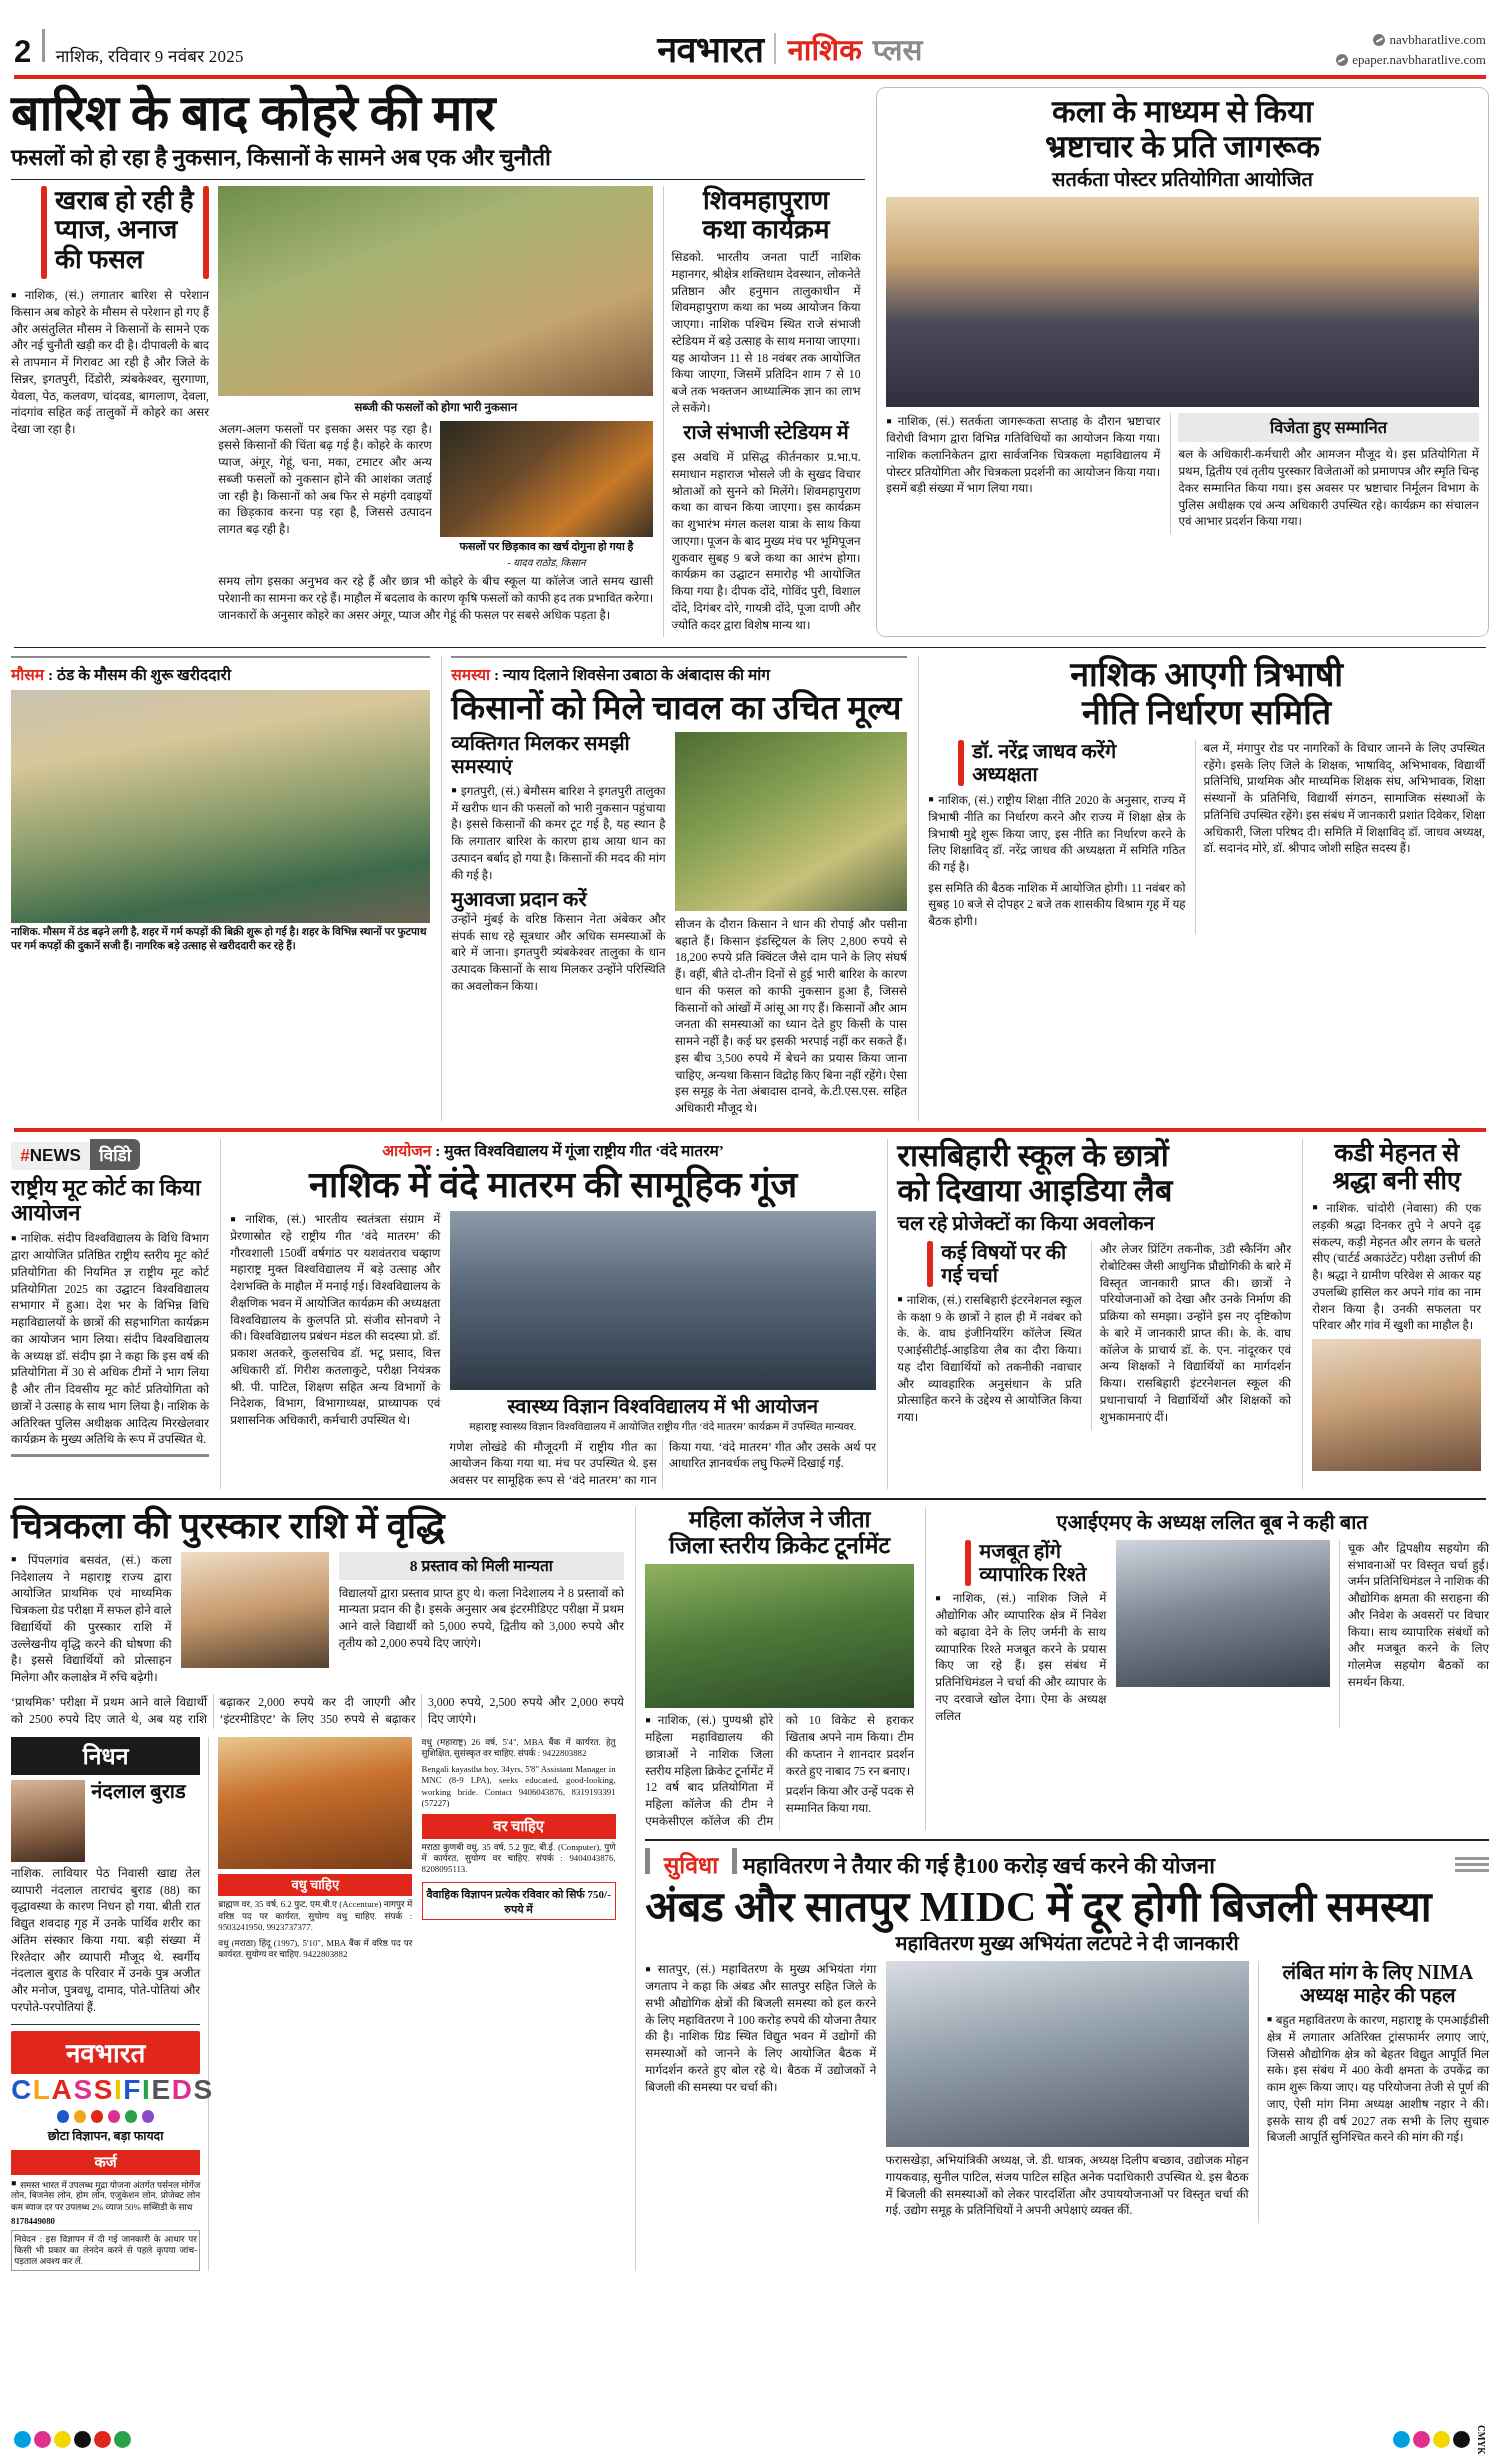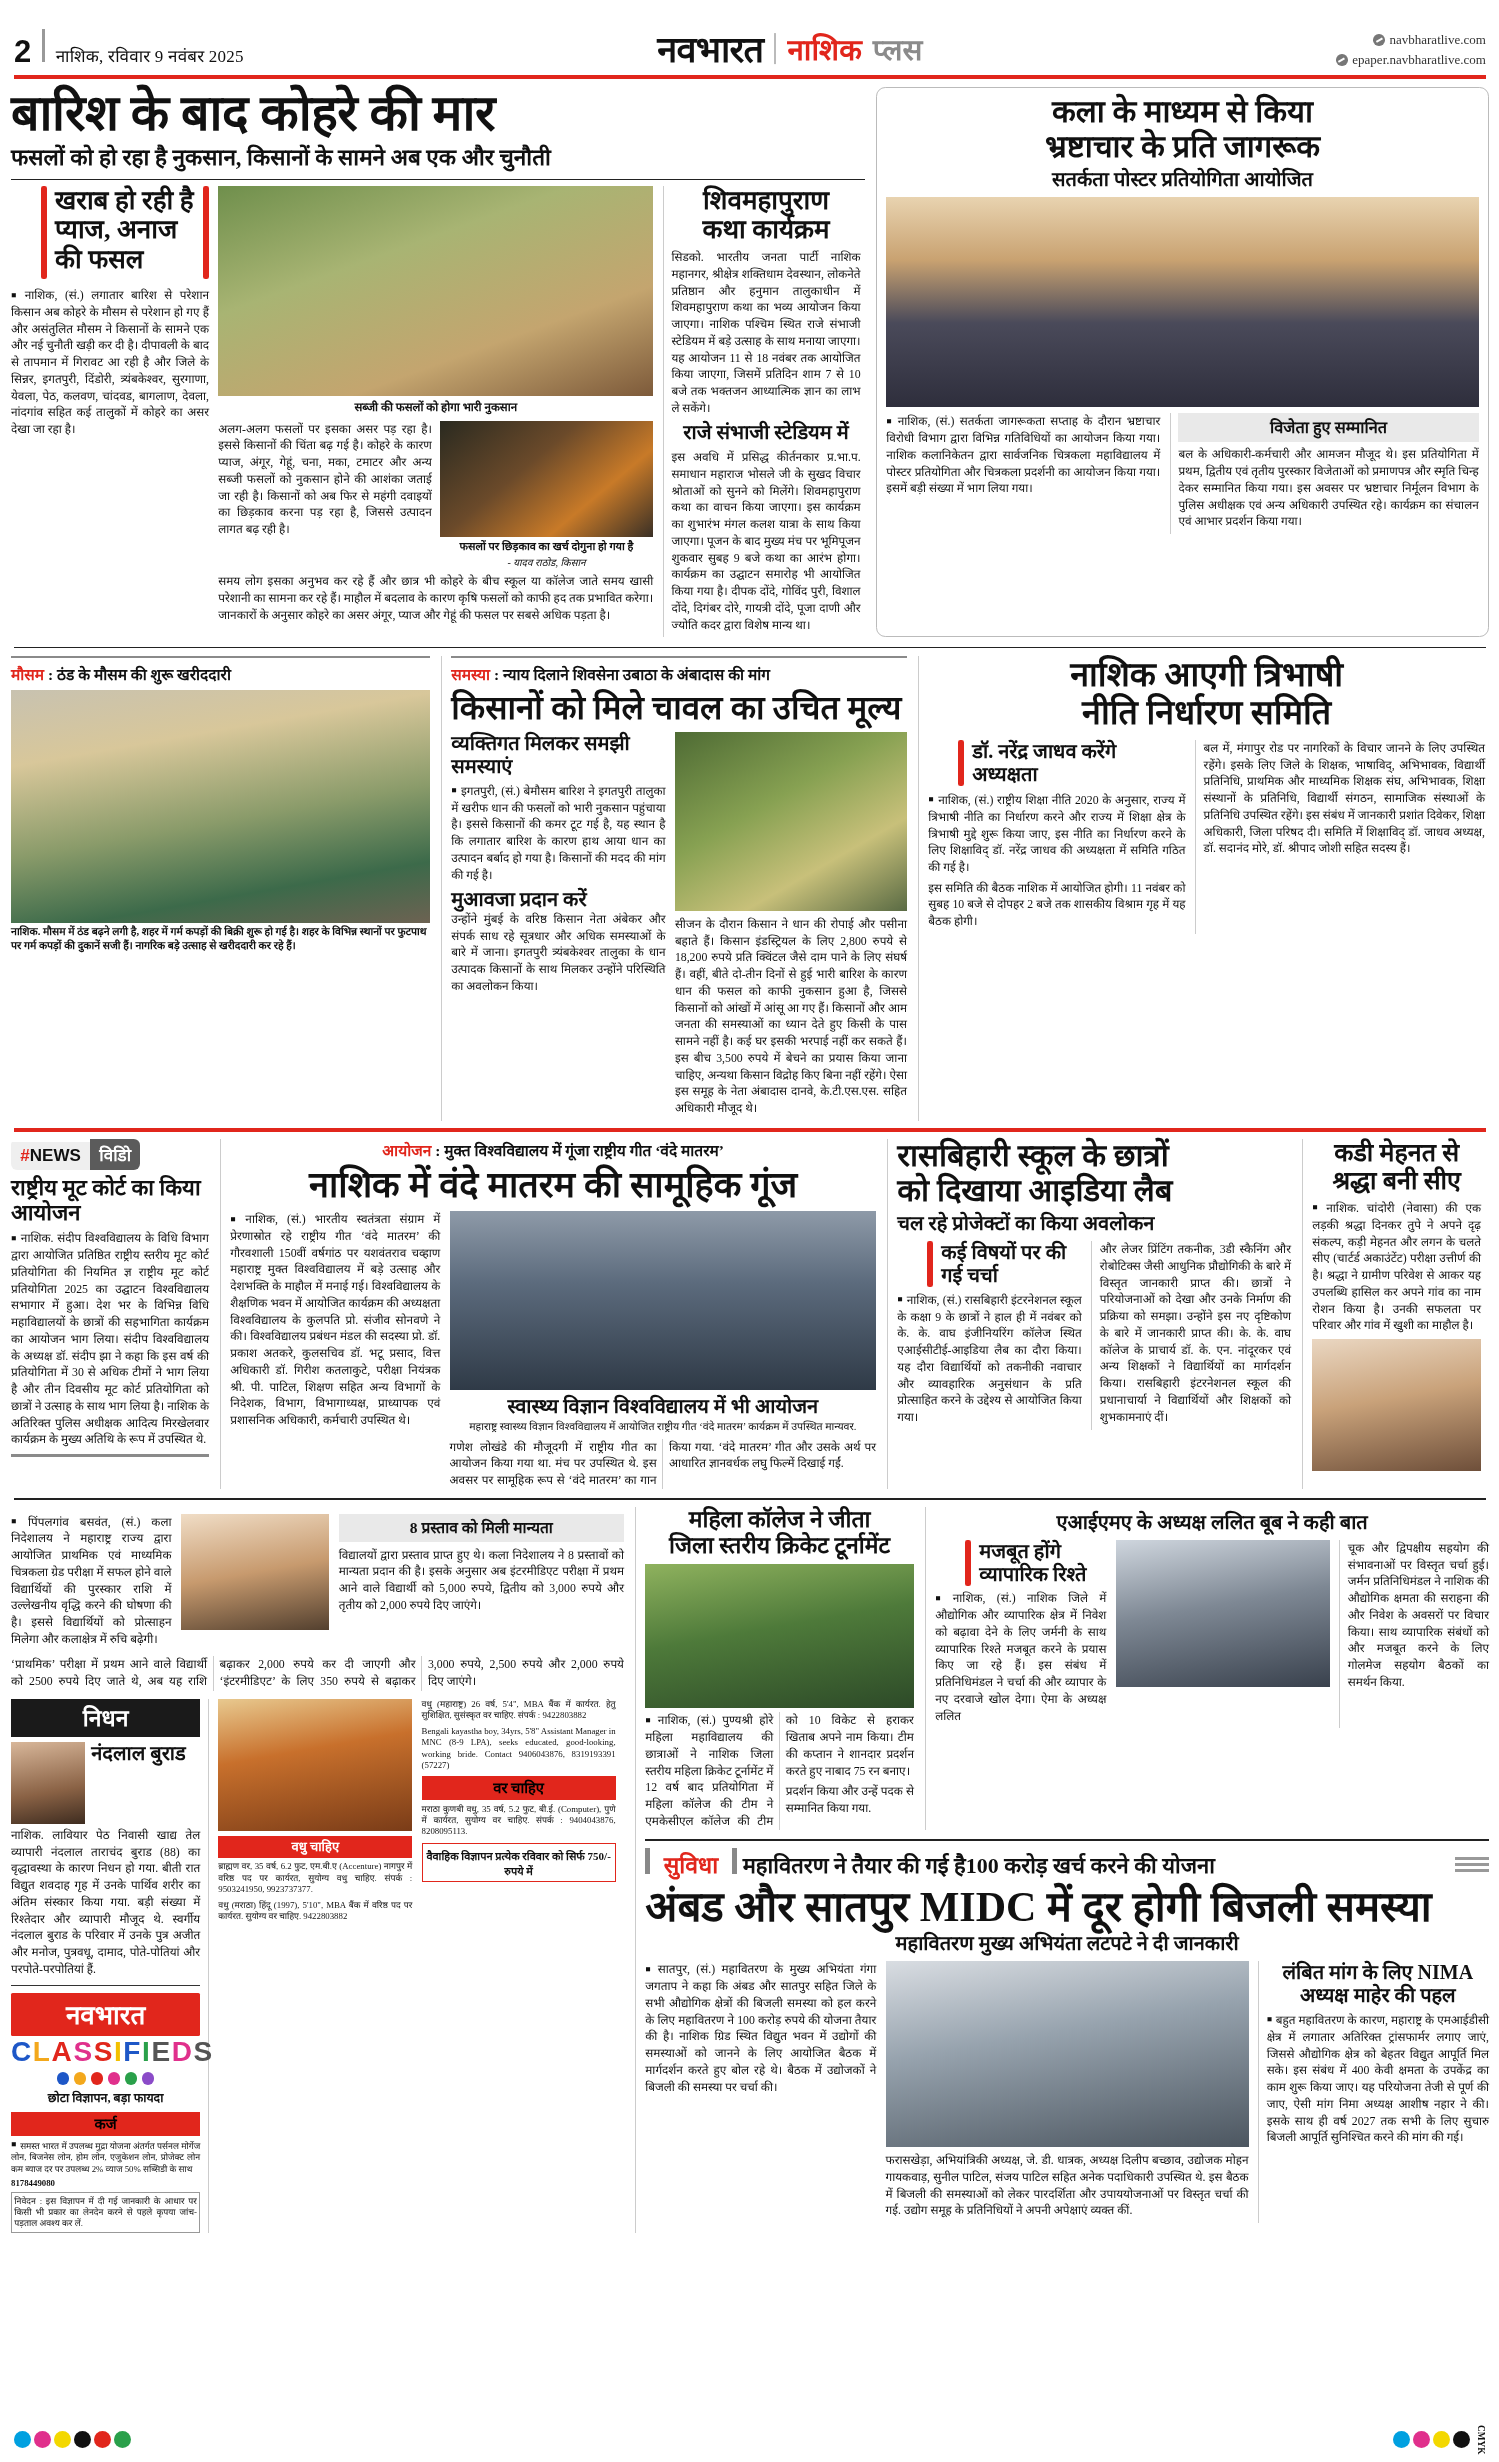--- a/index.html
+++ b/index.html
@@ -72,21 +72,21 @@
   .classifieds span:nth-child(1){color:#1e57c7}.classifieds span:nth-child(2){color:#f3a81c}
   .classifieds span:nth-child(3){color:#e1261c}.classifieds span:nth-child(4){color:#e0308c}
   .classifieds span:nth-child(5){color:#e1261c}.classifieds span:nth-child(6){color:#f3c000}
   .classifieds span:nth-child(7){color:#1e57c7}.classifieds span:nth-child(8){color:#2aa04a}
   .classifieds span:nth-child(9){color:#555}.classifieds span:nth-child(10){color:#e0308c}
   .cl-tag { text-align:center; font-size: 12.4px; font-weight: bold; margin-top:3.1px; }
   .cl-dots { display:flex; justify-content:center; gap:4.7px; margin:3.9px 0; }
   .cl-dots i { width:12.4px;height:12.4px;border-radius:50%; display:inline-block;}
 
   .smallads { font-size: 8.8px; line-height: 1.28; text-align: justify; }
-  .adhead { background:#e1261c; color:#000000; text-align:center; font-weight:bold; font-size:14.7px; padding:1.6px 0 3.1px; }
+  .adhead { background:#e1261c; color:#ffffff; text-align:center; font-weight:bold; font-size:14.7px; padding:1.6px 0 3.1px; }
   .adhead-dark { background:#2b2b2b; color:#fff; text-align:center; font-weight:bold; font-size:13px; padding:1.6px 0 3.1px; }
 
   .colorbar { display:flex; gap:3.1px; align-items:center; }
   .colorbar i { width:17px; height:17px; border-radius:50%; display:inline-block; }
 
   .suvidha { display:flex; align-items:center; gap:6px; }
   .suv-tag { color:#e1261c; font-weight:bold; font-size:23px; padding: 0 7.8px; }
   .vbar { width:4.7px; background:#888; align-self:stretch; }
   .suv-text { font-size:22px; font-weight:bold; }
 
@@ -328,20 +328,21 @@
       </div>
       <div class="photo" style="height:132px;margin-top:4.7px;background:linear-gradient(170deg,#ead7c2 0%,#c9a27a 45%,#6e4f3a 100%);"></div>
     </div>
   </div>
 
   <div class="rule-thin" style="margin:9.3px 3.1px 7.8px;"></div>
 
   <div style="display:flex;gap:11px;">
 
     <div style="width:613px;">
+      <h2 style="font-size:36px;font-weight:bold;line-height:1.06;">चित्रकला की पुरस्कार राशि में वृद्धि</h2>
       <div style="display:flex;gap:9.3px;margin-top:6.2px;">
         <div style="width:27%;">
           <div class="body-text">
             <p class="sq">पिंपलगांव बसवंत, (सं.) कला निदेशालय ने महाराष्ट्र राज्य द्वारा आयोजित प्राथमिक एवं माध्यमिक चित्रकला ग्रेड परीक्षा में सफल होने वाले विद्यार्थियों की पुरस्कार राशि में उल्लेखनीय वृद्धि करने की घोषणा की है। इससे विद्यार्थियों को प्रोत्साहन मिलेगा और कलाक्षेत्र में रुचि बढ़ेगी।</p>
           </div>
         </div>
         <div style="width:25%;">
           <div class="photo" style="height:116px;background:linear-gradient(170deg,#f0ddc6 0%,#c79a6e 50%,#53402f 100%);"></div>
         </div>
         <div style="width:48%;">

